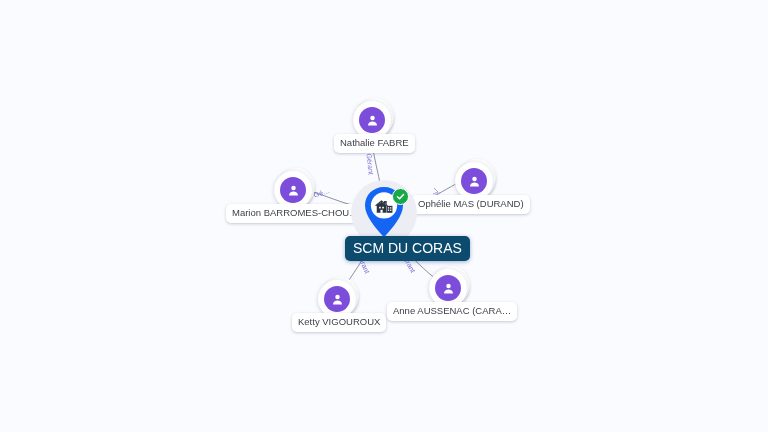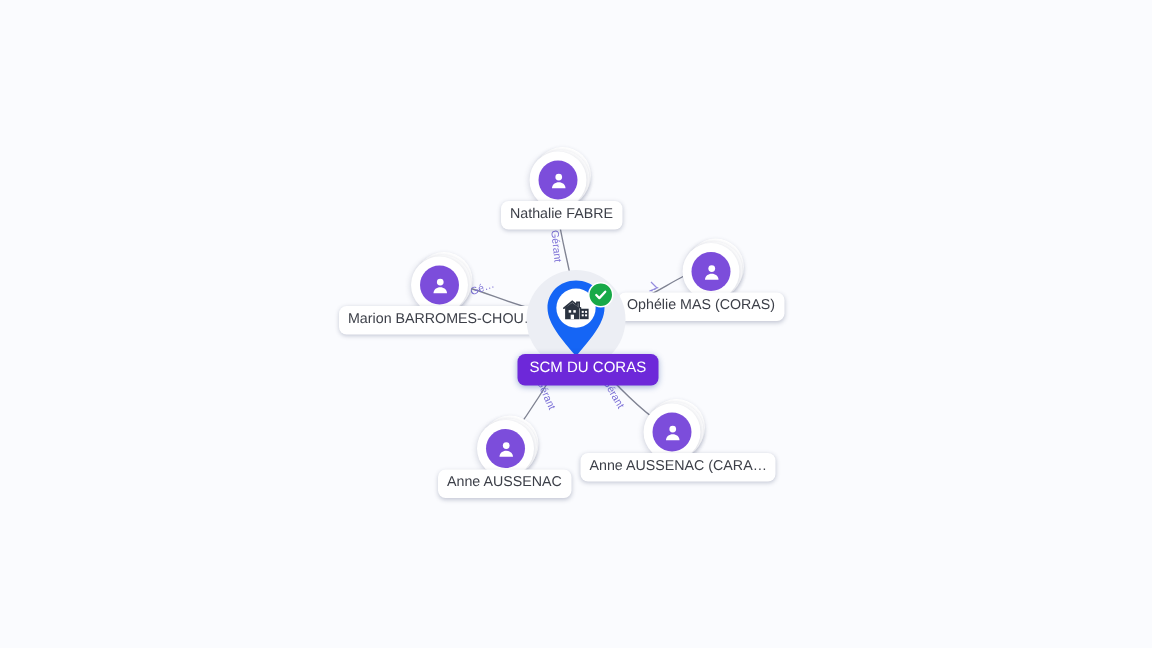--- a/index.html
+++ b/index.html
@@ -124,23 +124,23 @@
     background: #17a948;
     border: 1.6px solid #ffffff;
     display: flex;
     align-items: center;
     justify-content: center;
   }
   #company-verified svg { display: block; }
 
   #company-pill {
     position: absolute;
-    background: #6d28d9;
+    background: #0c4a6e;
     color: #ffffff;
-    font-size: 10px;
+    font-size: 14px;
     line-height: 1;
     font-weight: 500;
     padding: 5px 8px 6px 8px;
     border-radius: 5px;
     box-shadow: 0 1px 4px rgba(20,60,150,0.40);
     white-space: nowrap;
   }
 
   
   .edge-label {
@@ -213,21 +213,21 @@
     <div class="stack-mid"></div>
     <div class="disc">
       <div class="avatar">
         <svg width="15" height="15" viewBox="0 0 24 24" fill="#ffffff">
           <circle cx="12" cy="8" r="3.6"></circle>
           <path d="M4.8 20c0-4 3.4-6.4 7.2-6.4s7.2 2.4 7.2 6.4z"></path>
         </svg>
       </div>
     </div>
   </div>
-  <div class="name-pill" style="left:412px; top:195px;">Ophélie MAS (CORAS)</div>
+  <div class="name-pill" style="left:412px; top:195px;">Ophélie MAS (DURAND)</div>
 
   <div class="person-node" style="left:274px; top:171px;">
     <div class="stack-back"></div>
     <div class="stack-mid"></div>
     <div class="disc">
       <div class="avatar">
         <svg width="15" height="15" viewBox="0 0 24 24" fill="#ffffff">
           <circle cx="12" cy="8" r="3.6"></circle>
           <path d="M4.8 20c0-4 3.4-6.4 7.2-6.4s7.2 2.4 7.2 6.4z"></path>
         </svg>
@@ -241,21 +241,21 @@
     <div class="stack-mid"></div>
     <div class="disc">
       <div class="avatar">
         <svg width="15" height="15" viewBox="0 0 24 24" fill="#ffffff">
           <circle cx="12" cy="8" r="3.6"></circle>
           <path d="M4.8 20c0-4 3.4-6.4 7.2-6.4s7.2 2.4 7.2 6.4z"></path>
         </svg>
       </div>
     </div>
   </div>
-  <div class="name-pill" style="left:292px; top:313px;">Anne AUSSENAC</div>
+  <div class="name-pill" style="left:292px; top:313px;">Ketty VIGOUROUX</div>
 
   <div class="person-node" style="left:429px; top:269px;">
     <div class="stack-back"></div>
     <div class="stack-mid"></div>
     <div class="disc">
       <div class="avatar">
         <svg width="15" height="15" viewBox="0 0 24 24" fill="#ffffff">
           <circle cx="12" cy="8" r="3.6"></circle>
           <path d="M4.8 20c0-4 3.4-6.4 7.2-6.4s7.2 2.4 7.2 6.4z"></path>
         </svg>

